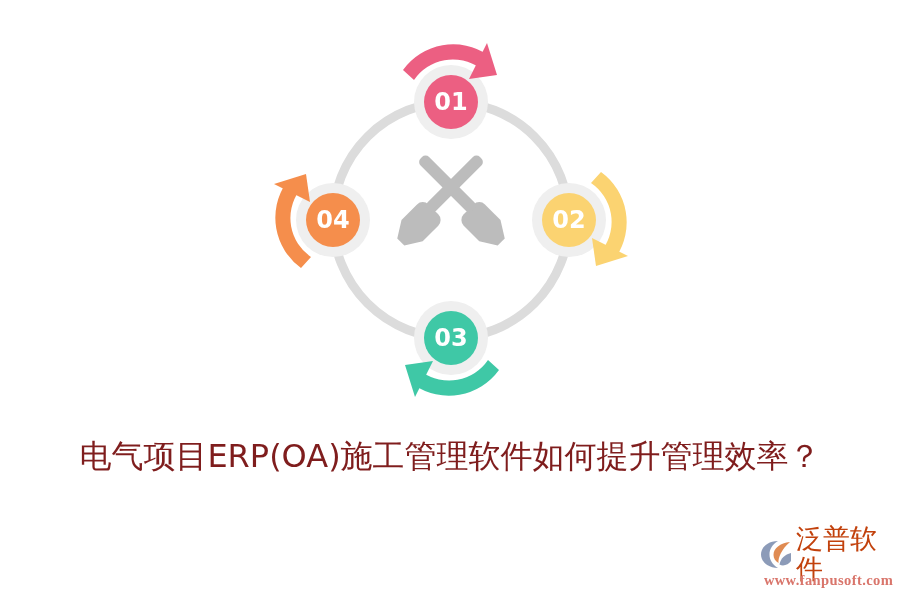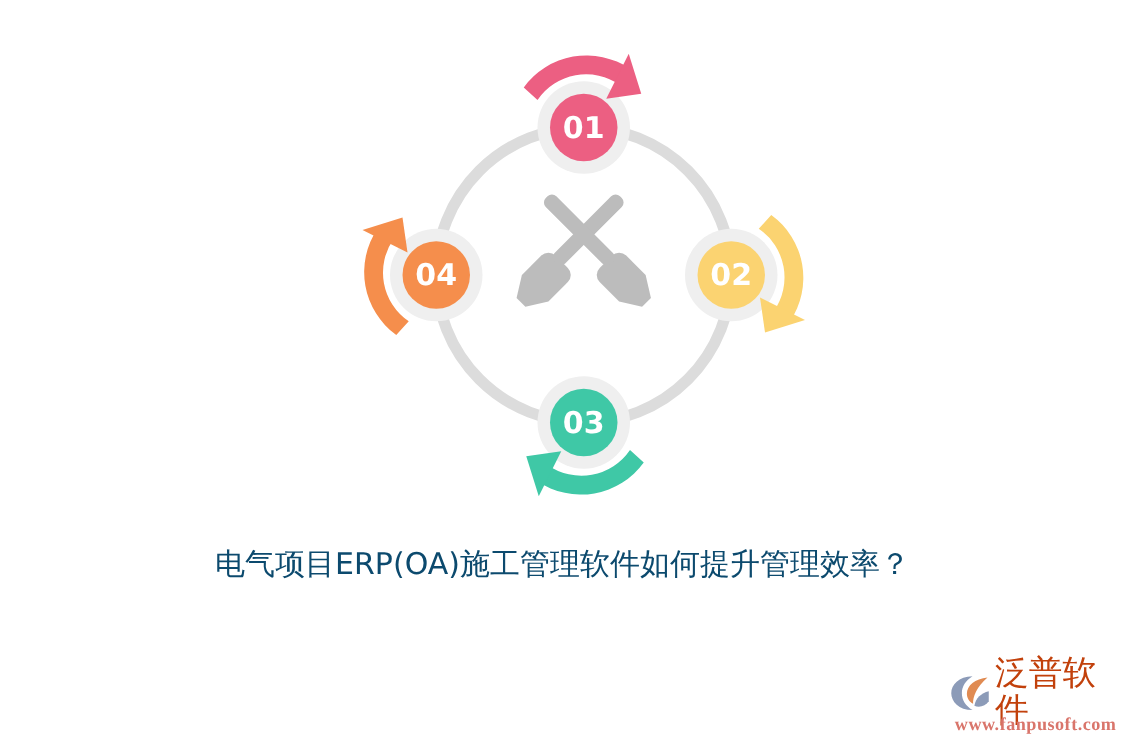--- a/index.html
+++ b/index.html
@@ -18,41 +18,41 @@
   #canvas {
     position: relative;
     width: 900px;
     height: 600px;
     background: #ffffff;
   }
 
   
   .diagram {
     position: absolute;
-    left: 282px;
+    left: 266px;
     top: 35px;
     width: 370px;
     height: 370px;
   }
   .diagram svg {
     display: block;
     width: 370px;
     height: 370px;
   }
 
   
   .title-block {
     position: absolute;
     left: 0;
     top: 437px;
     width: 900px;
     text-align: center;
     line-height: 1.22;
-    color: #0c4a6e;
-    font-size: 24px;
+    color: #7f1d1d;
+    font-size: 32px;
     font-weight: 500;
     letter-spacing: 0px;
     font-family: "DejaVu Sans", "Liberation Sans", sans-serif;
     white-space: nowrap;
   }
   .title-line {
     display: block;
   }
 
   

